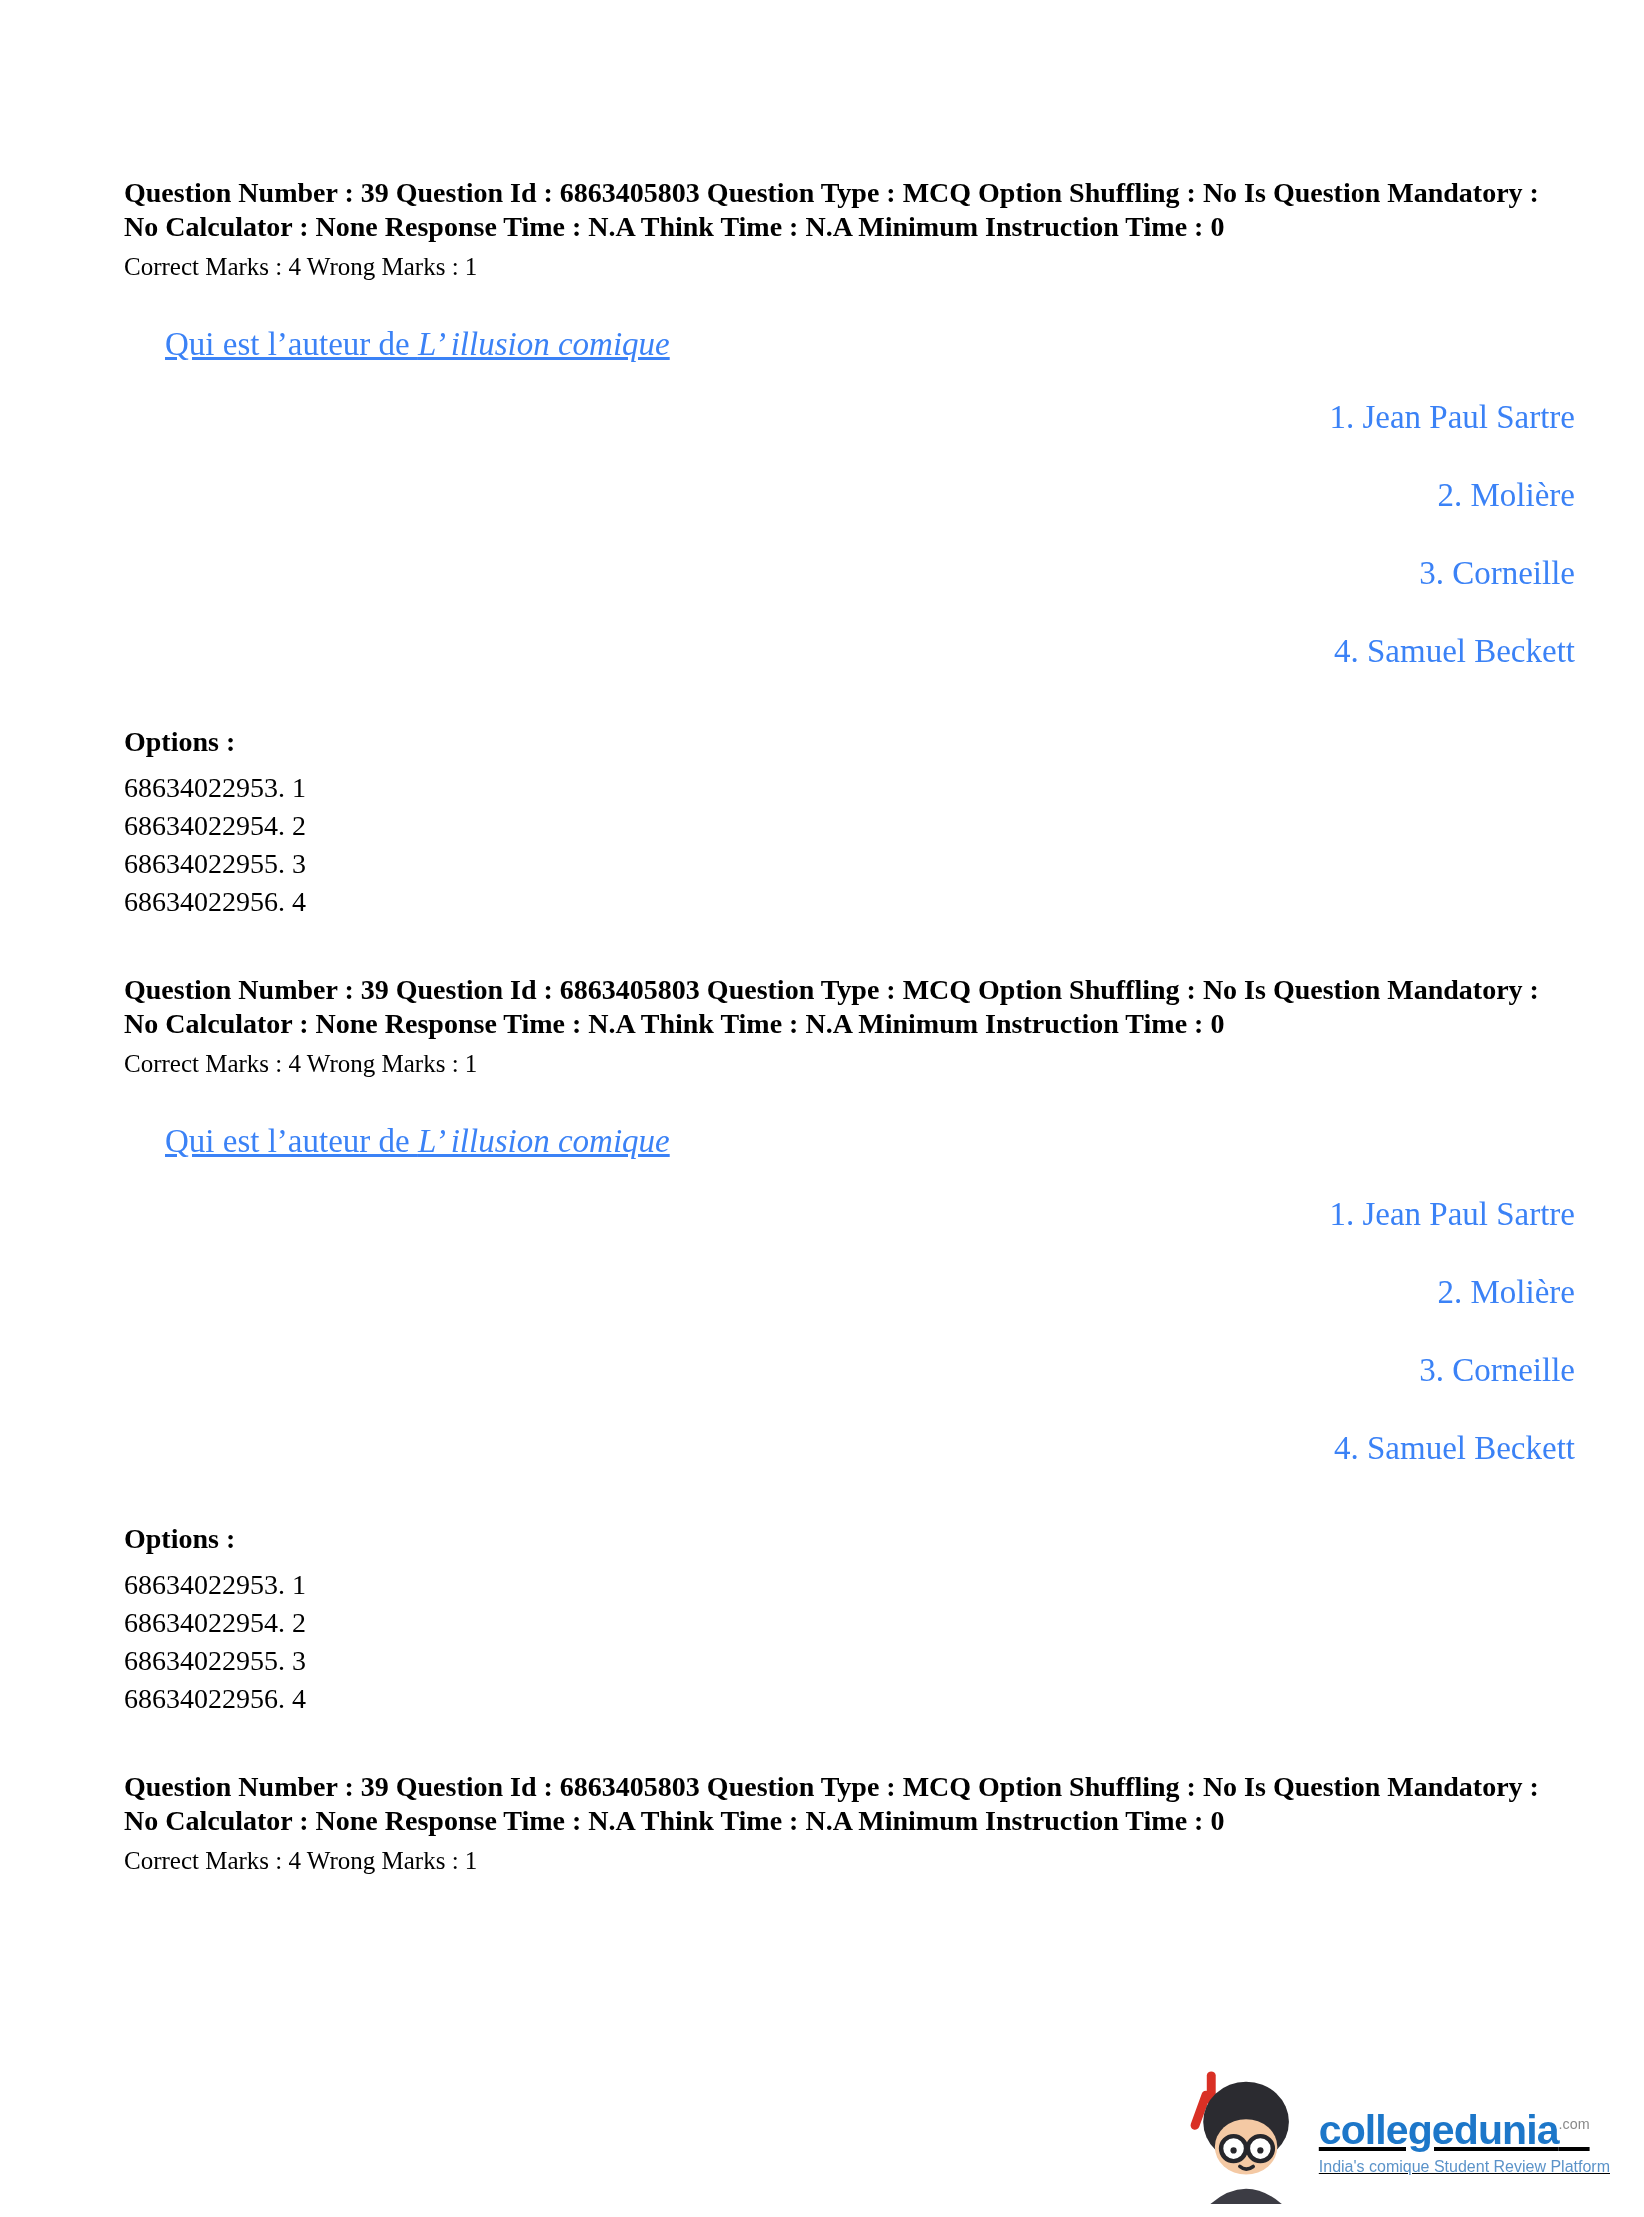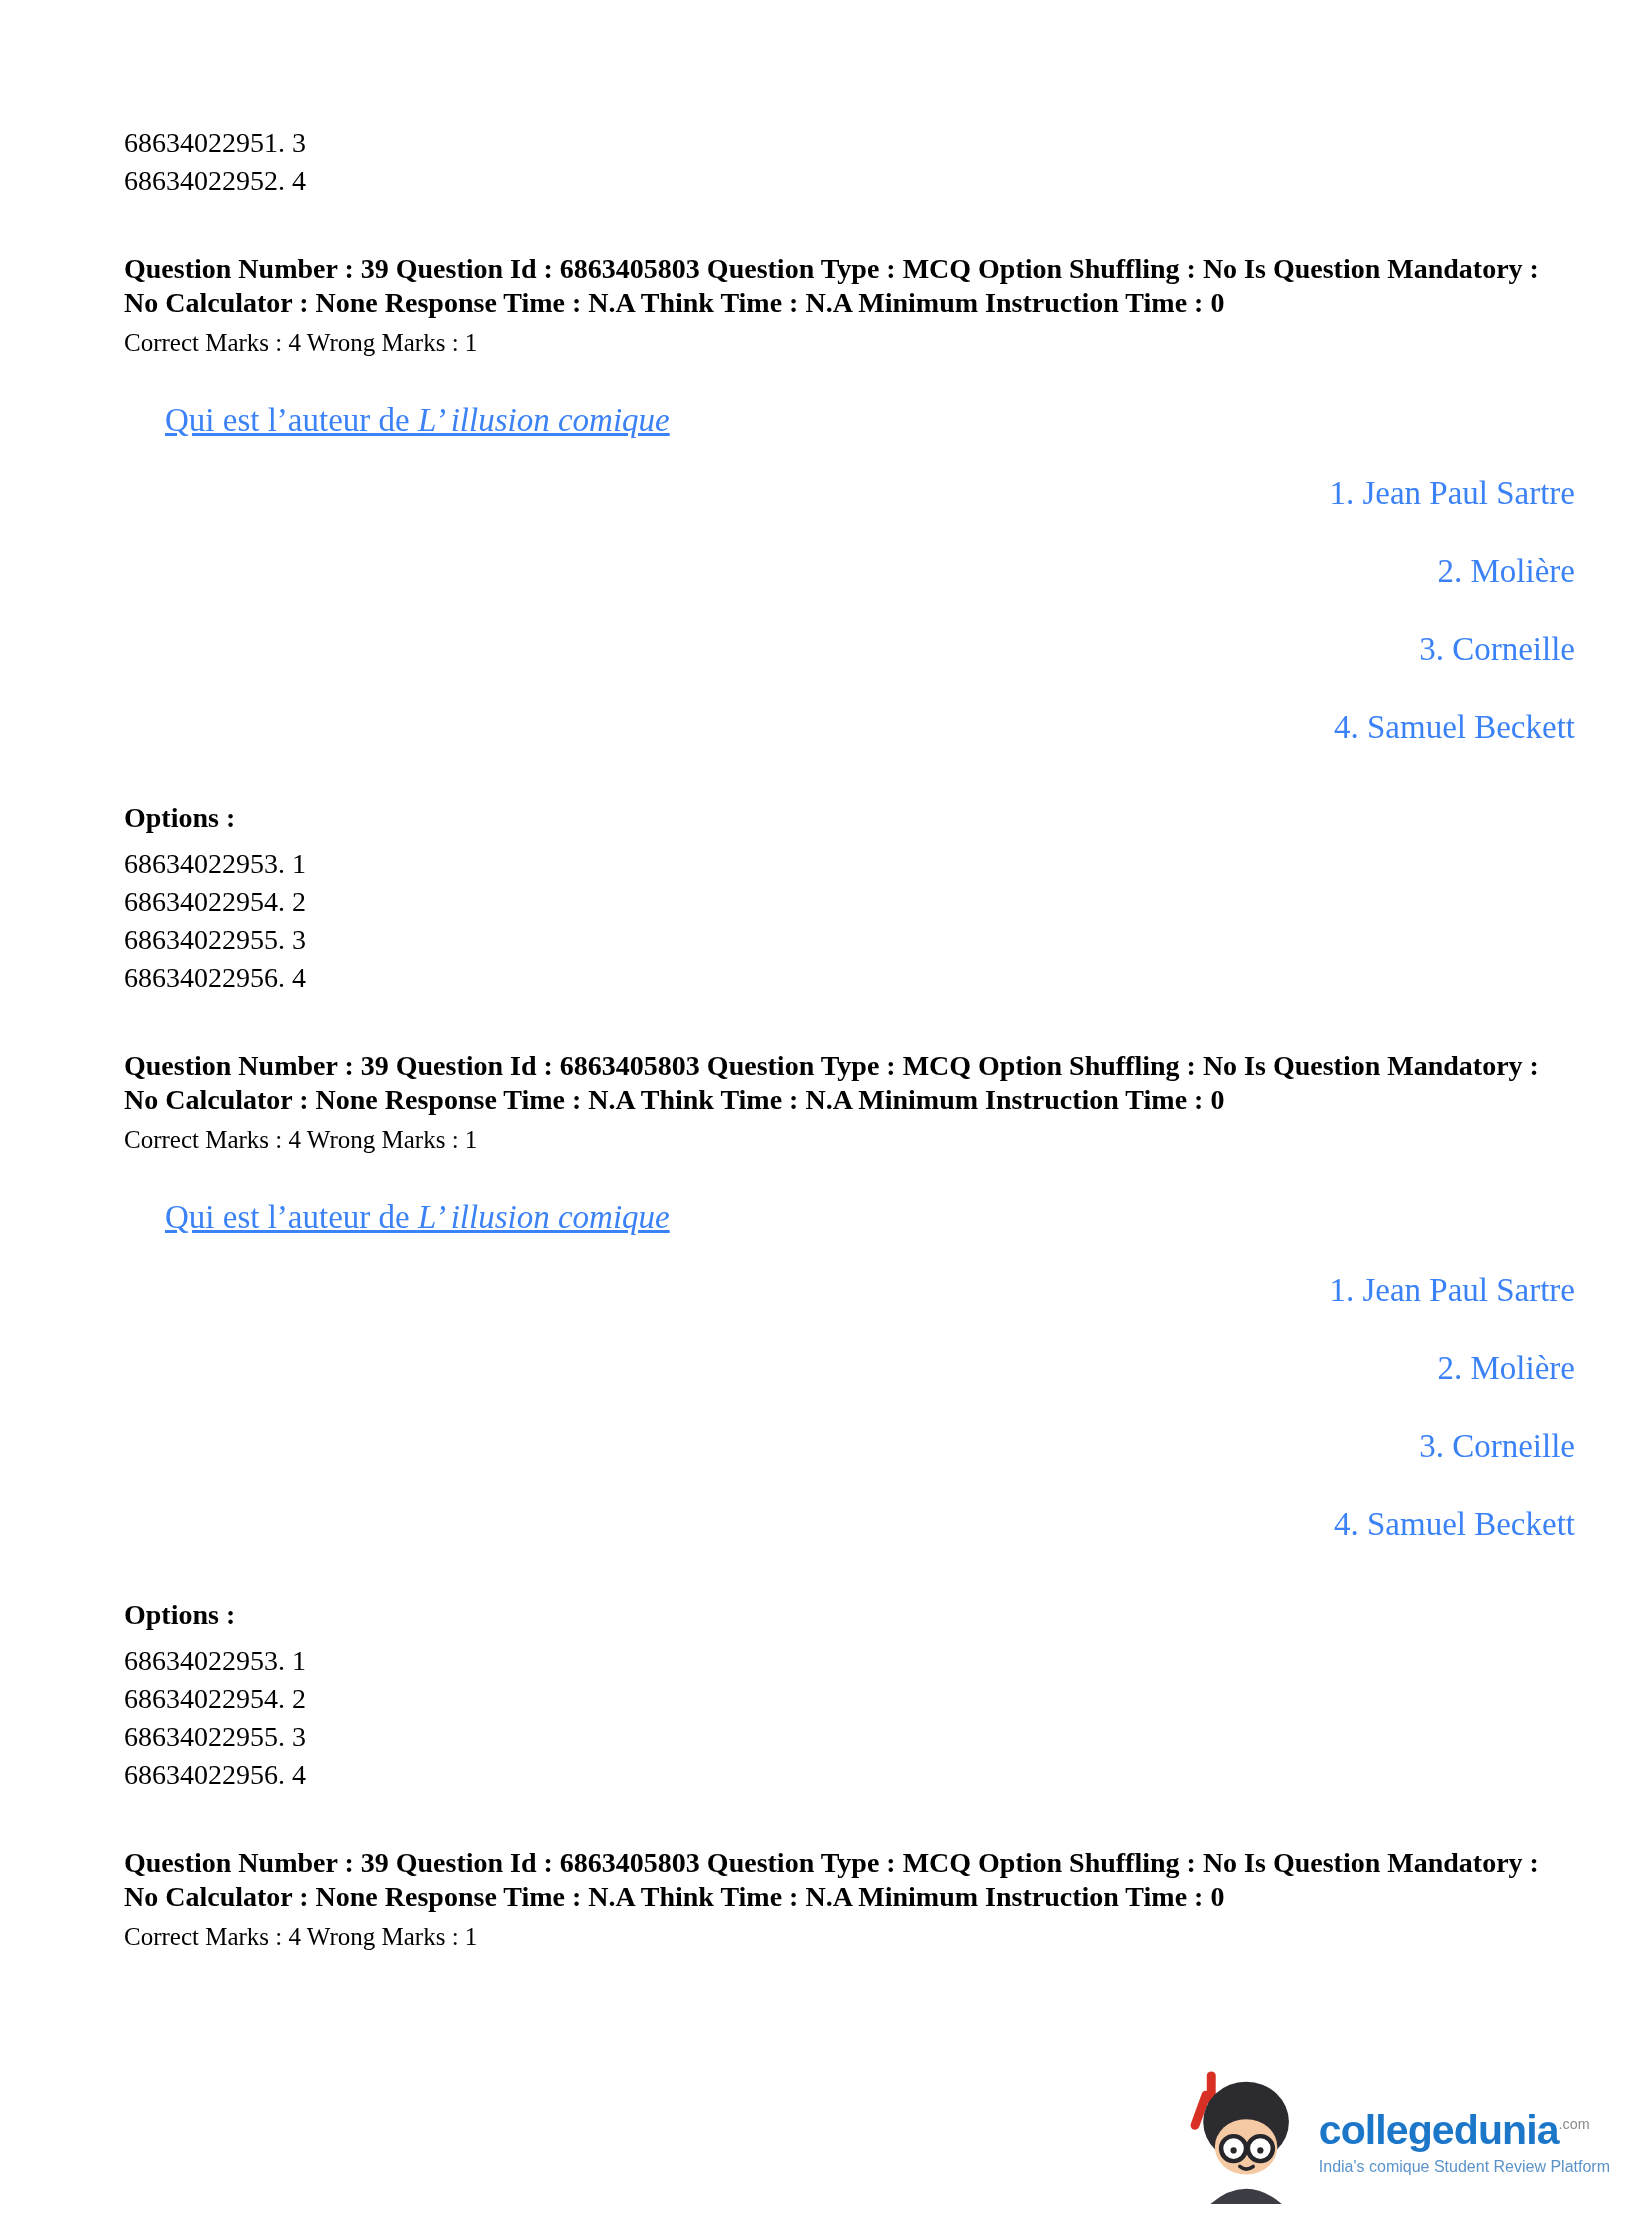--- a/index.html
+++ b/index.html
@@ -42,21 +42,21 @@
   .option-ids .id-line { line-height: 38px; }
 
   .logo {
     position: absolute;
     right: 34px;
     bottom: 9px;
     display: flex;
     align-items: center;
     gap: 14.3px;
   }
-  .logo-text { display: flex; flex-direction: column; }
+  .logo-text { display: flex; flex-direction: column; text-decoration: underline; }
   .brand {
     font-family: "Liberation Sans", sans-serif;
     font-weight: 700;
     font-size: 41px;
     letter-spacing: -0.9px;
     line-height: 45px;
   }
   .brand .com {
     font-size: 14.3px;
     font-weight: 400;
@@ -69,24 +69,20 @@
     font-size: 16px;
     margin-top: 5.4px;
   }
 </style>
 </head>
 <body>
 
 <div class="page">
   <div class="content">
 
-    <div>
-      <div class="id-line">68634022951. 3</div>
-      <div class="id-line">68634022952. 4</div>
-    </div>
 
     <section class="q-block">
       <div class="q-meta">
         <div>Question Number : 39 Question Id : 6863405803 Question Type : MCQ Option Shuffling : No Is Question Mandatory :</div>
         <div>No Calculator : None Response Time : N.A Think Time : N.A Minimum Instruction Time : 0</div>
       </div>
       <div class="marks">Correct Marks : 4 Wrong Marks : 1</div>
       <div class="q-image">
         <span>Qui est l’auteur de </span><em>L’ illusion comique</em>
       </div>

